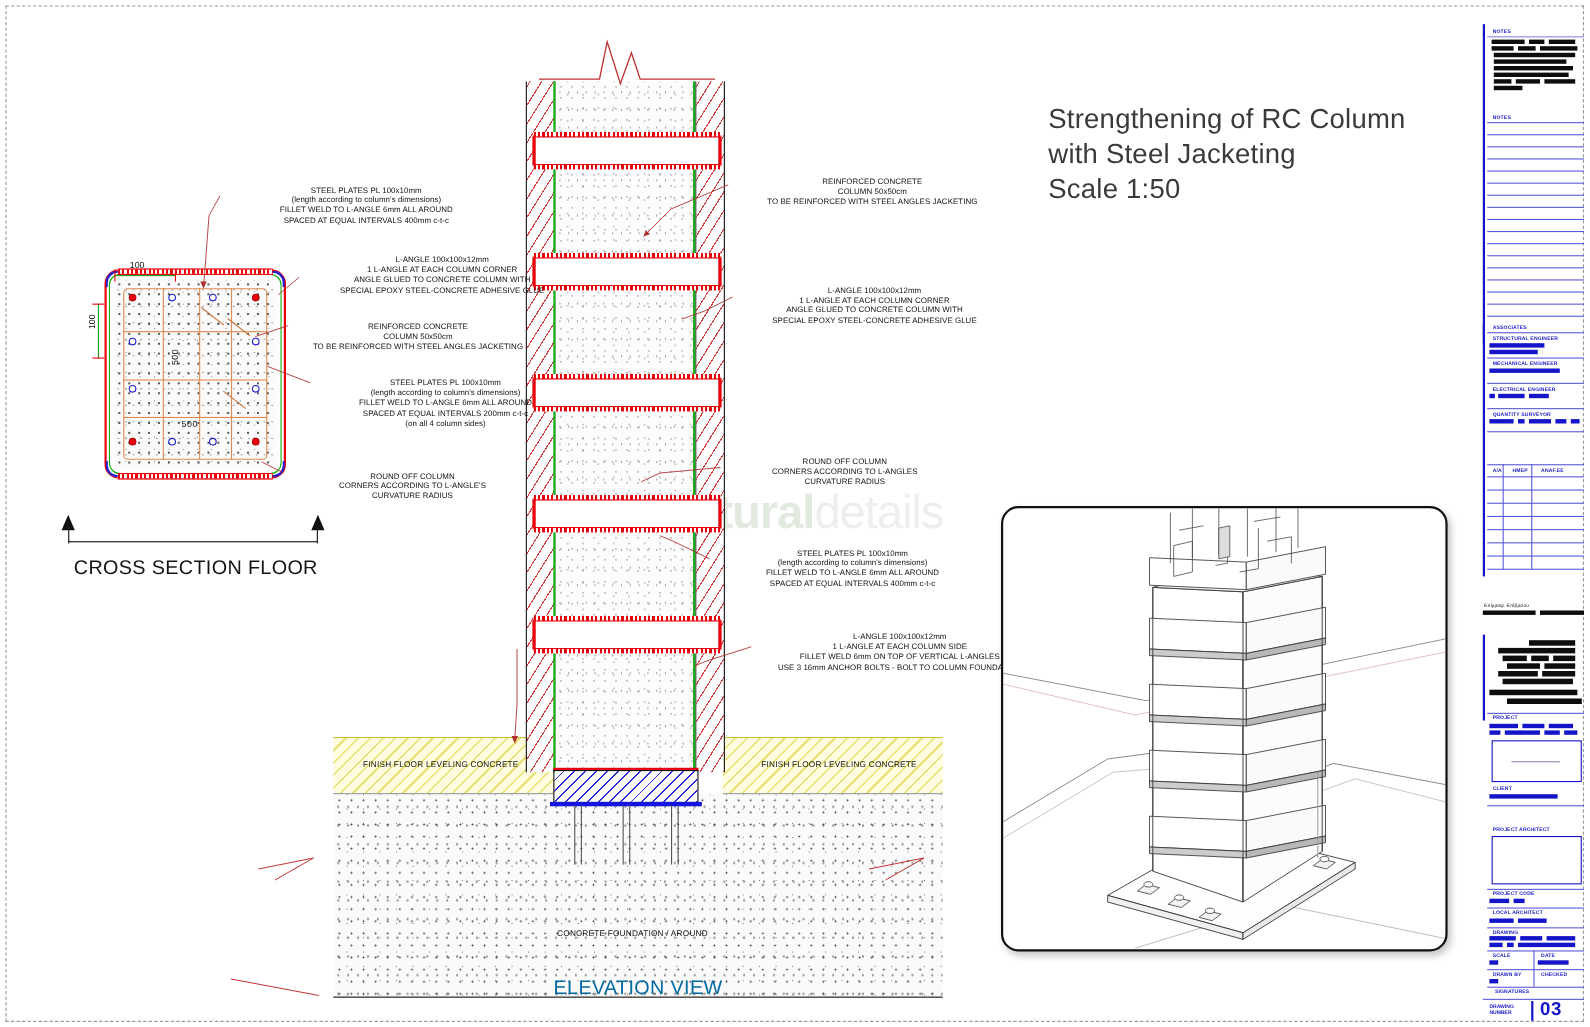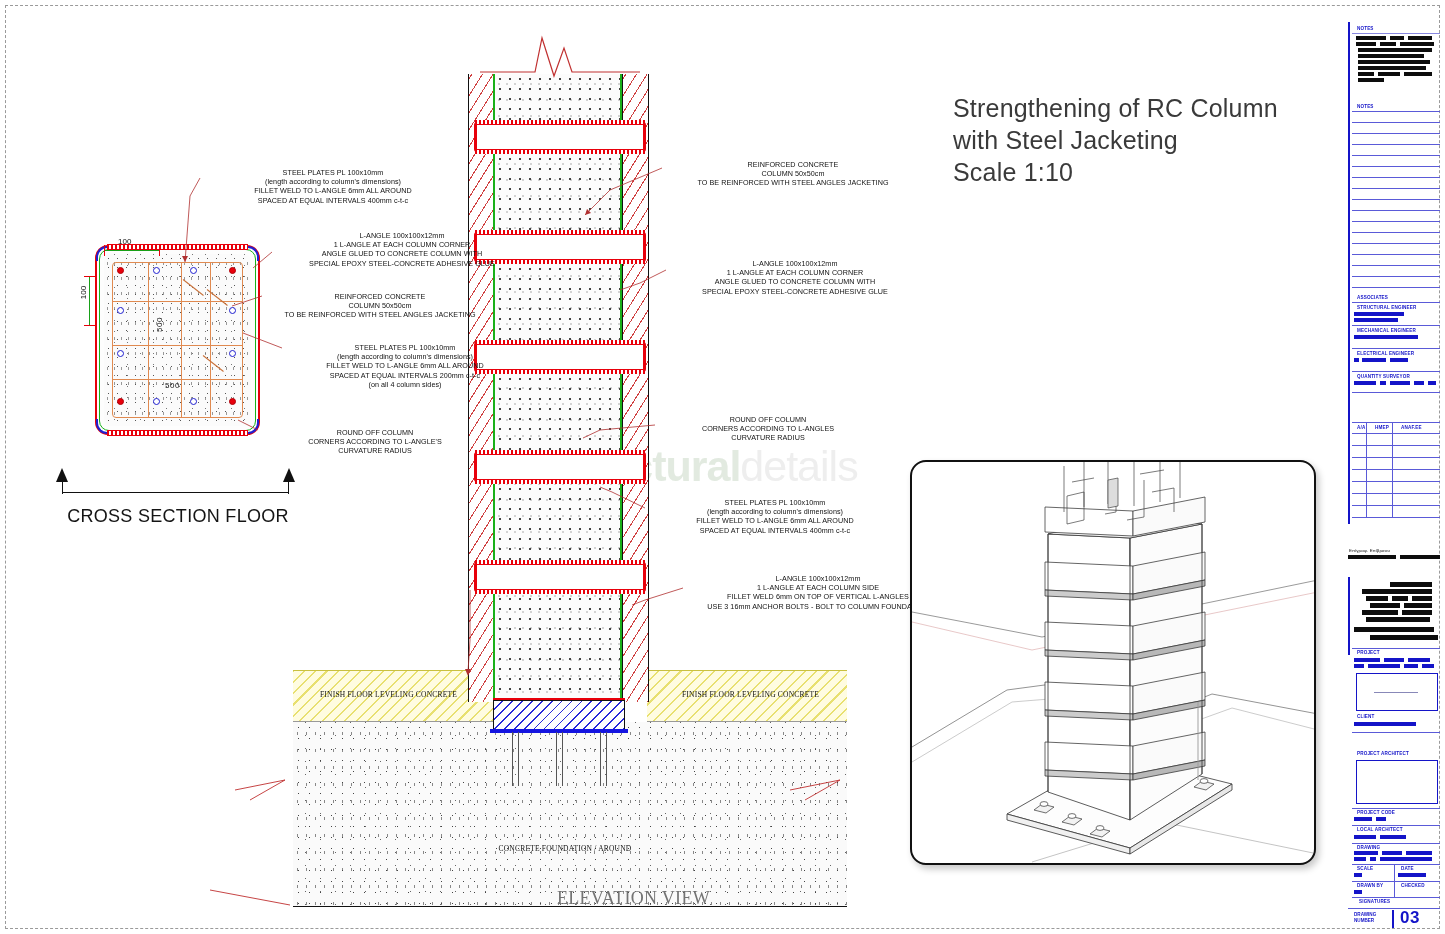--- a/index.html
+++ b/index.html
@@ -134,21 +134,21 @@
     position: absolute; top: -4px; width: 0; height: 0;
     border-left: 6px solid transparent; border-right: 6px solid transparent;
     border-bottom: 14px solid #111;
   }
   #cross-section-label {
     position: absolute; left: 58px; top: 506px; width: 240px;
     text-align: center; font-size: 18px; color: #141414; letter-spacing: 0.3px;
   }
 
   
-  #elevation { position: absolute; left: 290px; top: 22px; width: 560px; height: 880px; font-family: Liberation Serif, serif; }
+  #elevation { position: absolute; left: 300px; top: 22px; width: 560px; height: 880px; }
 
   .ground-soil {
     position: absolute; left: 3px; top: 700px; width: 554px; height: 185px;
     background:
       radial-gradient(#444 0.8px, transparent 0.9px) 0 0/11px 11px,
       radial-gradient(#666 0.7px, transparent 0.8px) 5px 7px/15px 13px,
       radial-gradient(#888 0.6px, transparent 0.7px) 9px 3px/9px 17px,
       #fafafa;
     border-bottom: 1.3px solid #111;
   }
@@ -201,21 +201,21 @@
   }
   .base-plate-red { position: absolute; left: 203px; top: 676px; width: 132px; height: 2.5px; background: #e8000b; }
   .base-plate-blue { position: absolute; left: 200px; top: 707px; width: 138px; height: 4px; background: #1414e0; }
   .anchor-bolt { position: absolute; top: 710px; width: 1.3px; height: 54px; background: #555; }
   .foundation-label {
     position: absolute; left: 175px; top: 822px; width: 200px;
     text-align: center; font-size: 7.5px; color: #111; letter-spacing: 0.2px;
   }
   #elevation-view-label {
     position: absolute; left: 140px; top: 866px; width: 280px;
-    text-align: right; font-size: 18px; color: #737373; letter-spacing: 0.3px;
+    text-align: center; font-size: 18px; color: #0369a1; letter-spacing: 0.3px;
   }
 
   
   .note {
     position: absolute; font-size: 7.2px; line-height: 9.2px;
     color: #111; white-space: pre-line; letter-spacing: 0.05px; text-align: center;
   }
   .note.right { text-align: right; }
 
   
@@ -248,21 +248,21 @@
 </head>
 <body>
 
 <div id="sheet">
 
   <div class="trim-border"></div>
   <div class="inner-frame"></div>
 
   <div id="main-title">Strengthening of RC Column
 with Steel Jacketing
-Scale 1:10</div>
+Scale 1:50</div>
 
   <div id="watermark">
     <span class="w1">structural</span><span class="w2">details</span>
   </div>
 
   <div id="cross-section">
     <div class="cs-outer"></div>
     <div class="cs-green"></div>
     <div class="cs-concrete"></div>
     <div class="cs-stirrup"></div>

